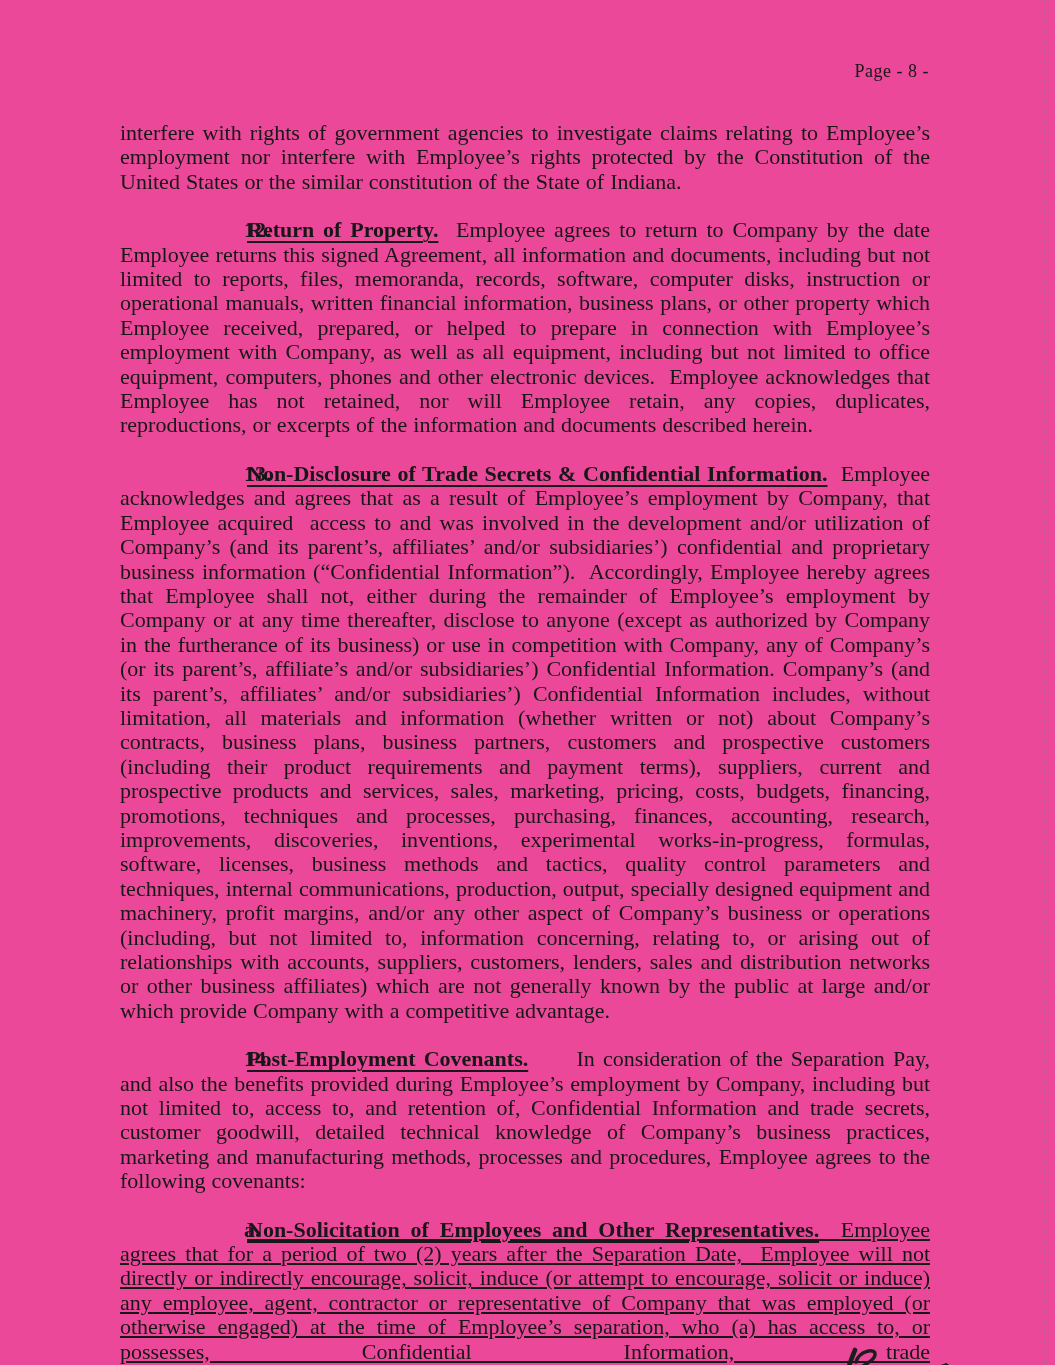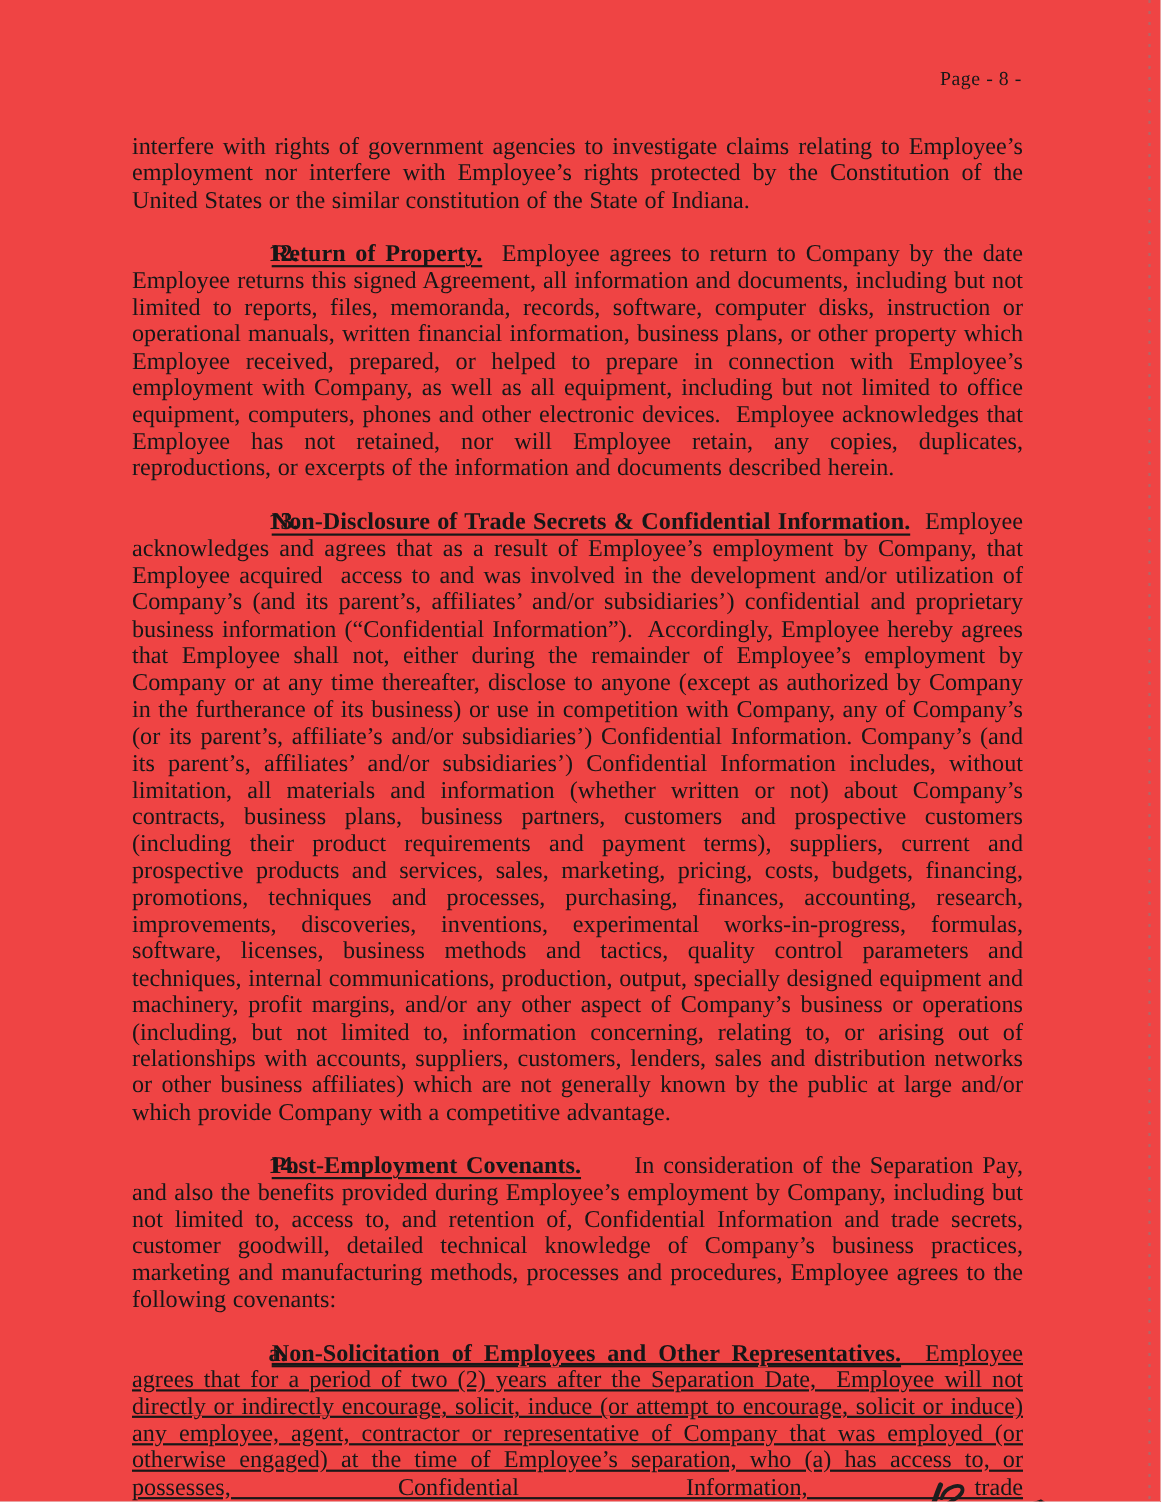--- a/index.html
+++ b/index.html
@@ -1,21 +1,21 @@
 <!DOCTYPE html>
 <html><head>
 <meta charset="utf-8">
 <style>
   html, body { margin: 0; padding: 0; background: #e8e8e8; }
   .page {
     position: relative;
     width: 1055px;
     height: 1365px;
     margin: 0 auto;
-    background: #ef4444;
+    background: #ec4899;
     font-family: "Liberation Serif", "DejaVu Serif", serif;
     color: #171717;
     overflow: hidden;
   }
   .page-number {
     position: absolute;
     top: 61px;
     right: 126px;
     font-size: 18px;
     letter-spacing: 0.5px;

